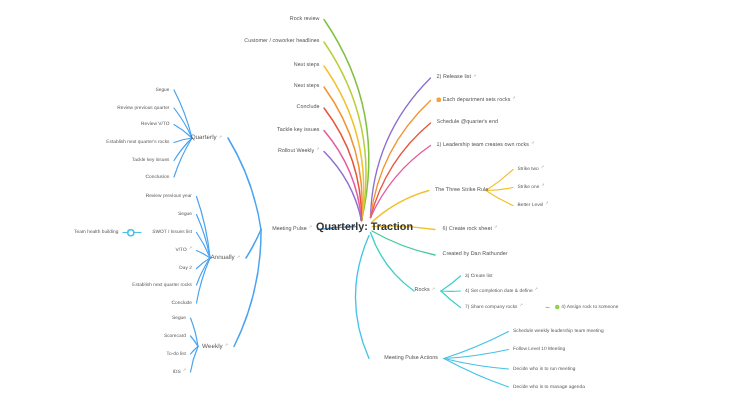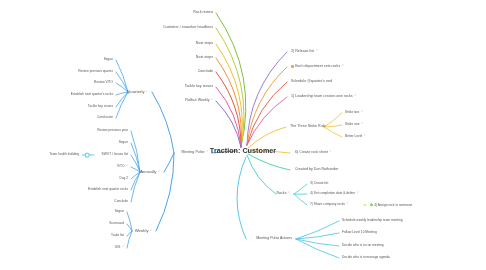--- a/index.html
+++ b/index.html
@@ -75,21 +75,21 @@
         <path d="M174,153 Q174.36,194.16 156,231" stroke="#4aa3f0" stroke-width="1" fill="none"></path>
         <path d="M132,231 Q130.64,221.2 127,212" stroke="#4aa3f0" stroke-width="0.8" fill="none"></path>
         <path d="M132,231 Q129.92,227.2 127,224" stroke="#4aa3f0" stroke-width="0.8" fill="none"></path>
         <path d="M132,231 Q129.2,233.2 127,236" stroke="#4aa3f0" stroke-width="0.8" fill="none"></path>
         <path d="M132,231 Q128.48,239.2 127,248" stroke="#4aa3f0" stroke-width="0.8" fill="none"></path>
         <path d="M94,155 Q88,154.76 82,155" stroke="#45c3e8" stroke-width="0.8" fill="none"></path>
       </g>
   </svg>
 
   <div class="node c root" style="left:243px;top:151px;">
-    <span>Traction: Customer</span>
+    <span>Quarterly: Traction</span>
   </div>
 
   <div id="layer-nodes">
       <div class="node l sub" style="left: 213px; top: 13px;"><span style="color: rgb(85, 85, 85);">Rock review</span></div>
       <div class="node l sub" style="left: 213px; top: 28px;"><span style="color: rgb(85, 85, 85);">Customer / coworker headlines</span></div>
       <div class="node l sub" style="left: 213px; top: 44px;"><span style="color: rgb(85, 85, 85);">Next steps</span></div>
       <div class="node l sub" style="left: 213px; top: 58px;"><span style="color: rgb(85, 85, 85);">Next steps</span></div>
       <div class="node l sub" style="left: 213px; top: 72px;"><span style="color: rgb(85, 85, 85);">Conclude</span></div>
       <div class="node l sub" style="left: 213px; top: 87px;"><span style="color: rgb(85, 85, 85);">Tackle key issues</span></div>
       <div class="node l sub" style="left: 213px; top: 101px;"><span style="color: rgb(85, 85, 85);">Rollout Weekly</span><span class="note">↗</span></div>

